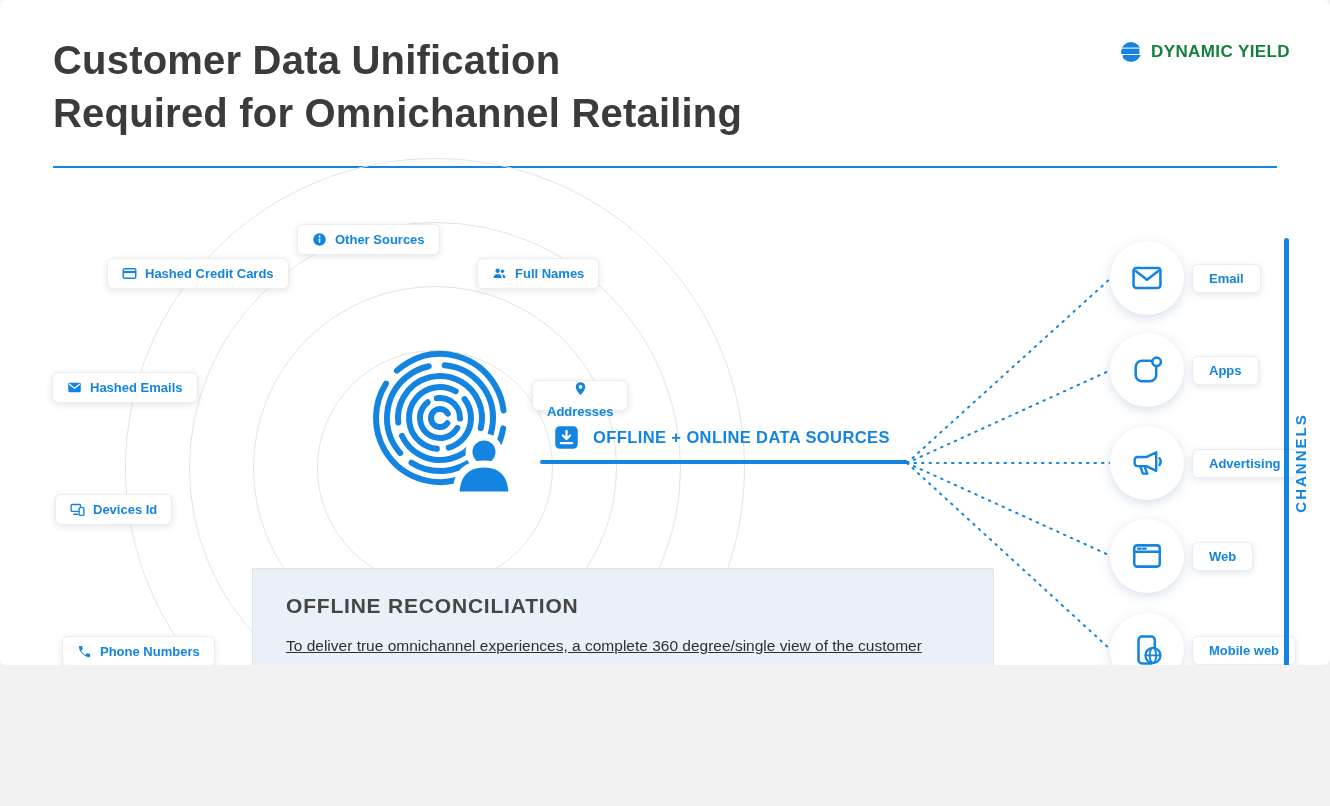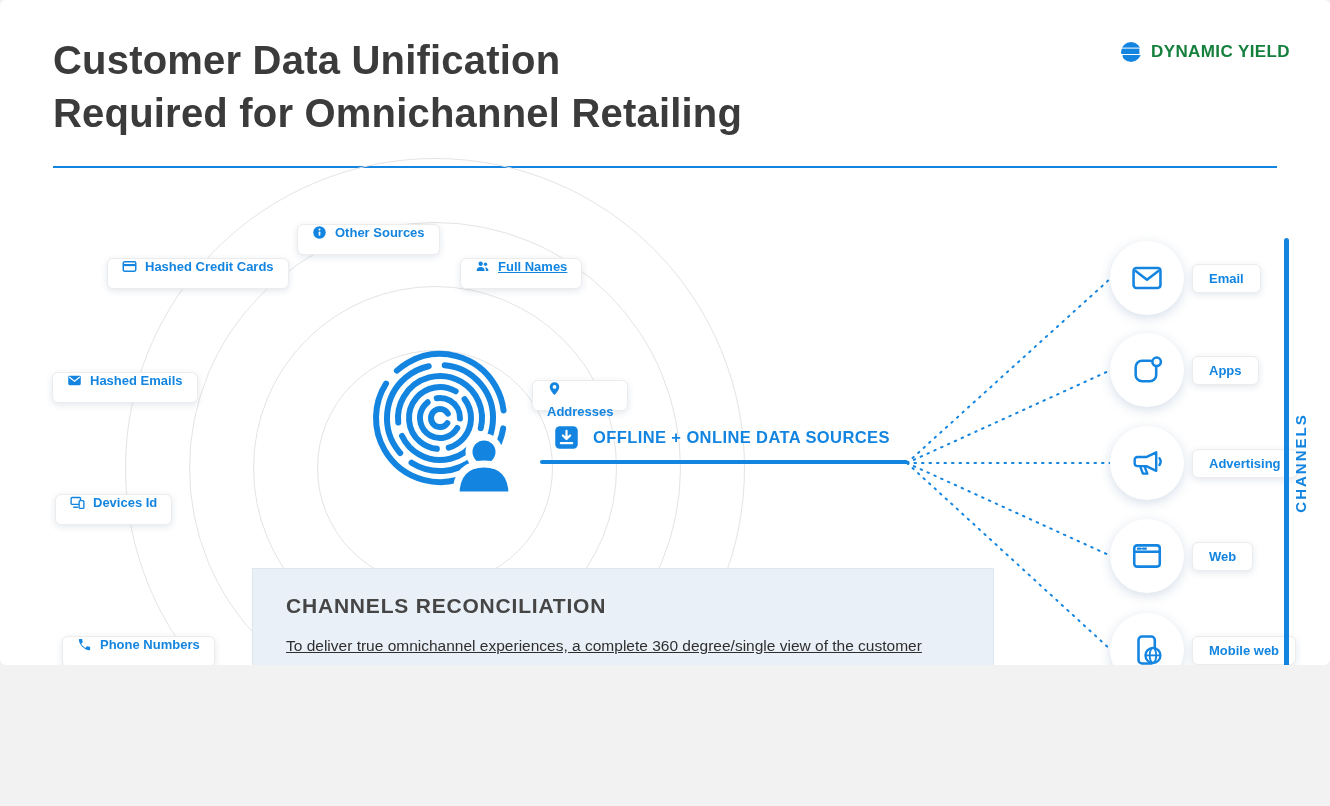--- a/index.html
+++ b/index.html
@@ -34,30 +34,30 @@
   }
   .ring1 { left:317px; top:350px; width:236px; height:236px; }
   .ring2 { left:253px; top:286px; width:364px; height:364px; }
   .ring3 { left:189px; top:222px; width:492px; height:492px; }
   .ring4 { left:125px; top:158px; width:620px; height:620px; }
   
   .fingerprint { position:absolute; left:362px; top:342px; z-index:1; }
   
   .pill {
     position:absolute; z-index:2;
-    display:flex; gap:8px;
+    display:flex; align-items:center; gap:8px;
     height:31px; padding:0 14px;
     background:#fff; border:1px solid #ececec; border-radius:6px;
     box-shadow:0 2px 7px rgba(20,60,110,.12);
     color:#1385e0; font-size:13px; font-weight:bold; white-space:nowrap;
   }
   .pill svg { flex:0 0 auto; }
   .p-other   { left:297px; top:224px; }
   .p-cards   { left:107px; top:258px; }
-  .p-names   { left:460px; top:258px;text-decoration:underline; }
+  .p-names   { left:477px; top:258px; }
   .p-emails  { left:52px;  top:372px; }
   .p-addr    { left:532px; top:380px;flex-direction:column; }
   .p-devices { left:55px;  top:494px; }
   .p-phone   { left:62px;  top:636px; }
   
   .flow-label {
     position:absolute; left:553px; top:424px; z-index:2;
     display:flex; align-items:center; gap:13px;
     color:#1385e0; font-size:16.5px; font-weight:bold; letter-spacing:.4px;
   }
@@ -313,17 +313,17 @@
     <span>Web</span>
   </div>
   <div class="channel-pill cp5">
     <span>Mobile web</span>
   </div>
 
   <div class="channels-bar"></div>
   <div class="channels-word">CHANNELS</div>
 
   <div class="info-box">
-    <div class="info-title">CHANNELS RECONCILIATION</div>
+    <div class="info-title">OFFLINE RECONCILIATION</div>
     <div class="info-body">To deliver true omnichannel experiences, a complete 360 degree/single view of the customer must first be created. In today’s screen shifting and multi-channel world, this requires connecting and reconciling identities from various sources across the customer journey into one, unified customer ID to be used for orchestration.</div>
   </div>
 
 </div>
 
 </body></html>

